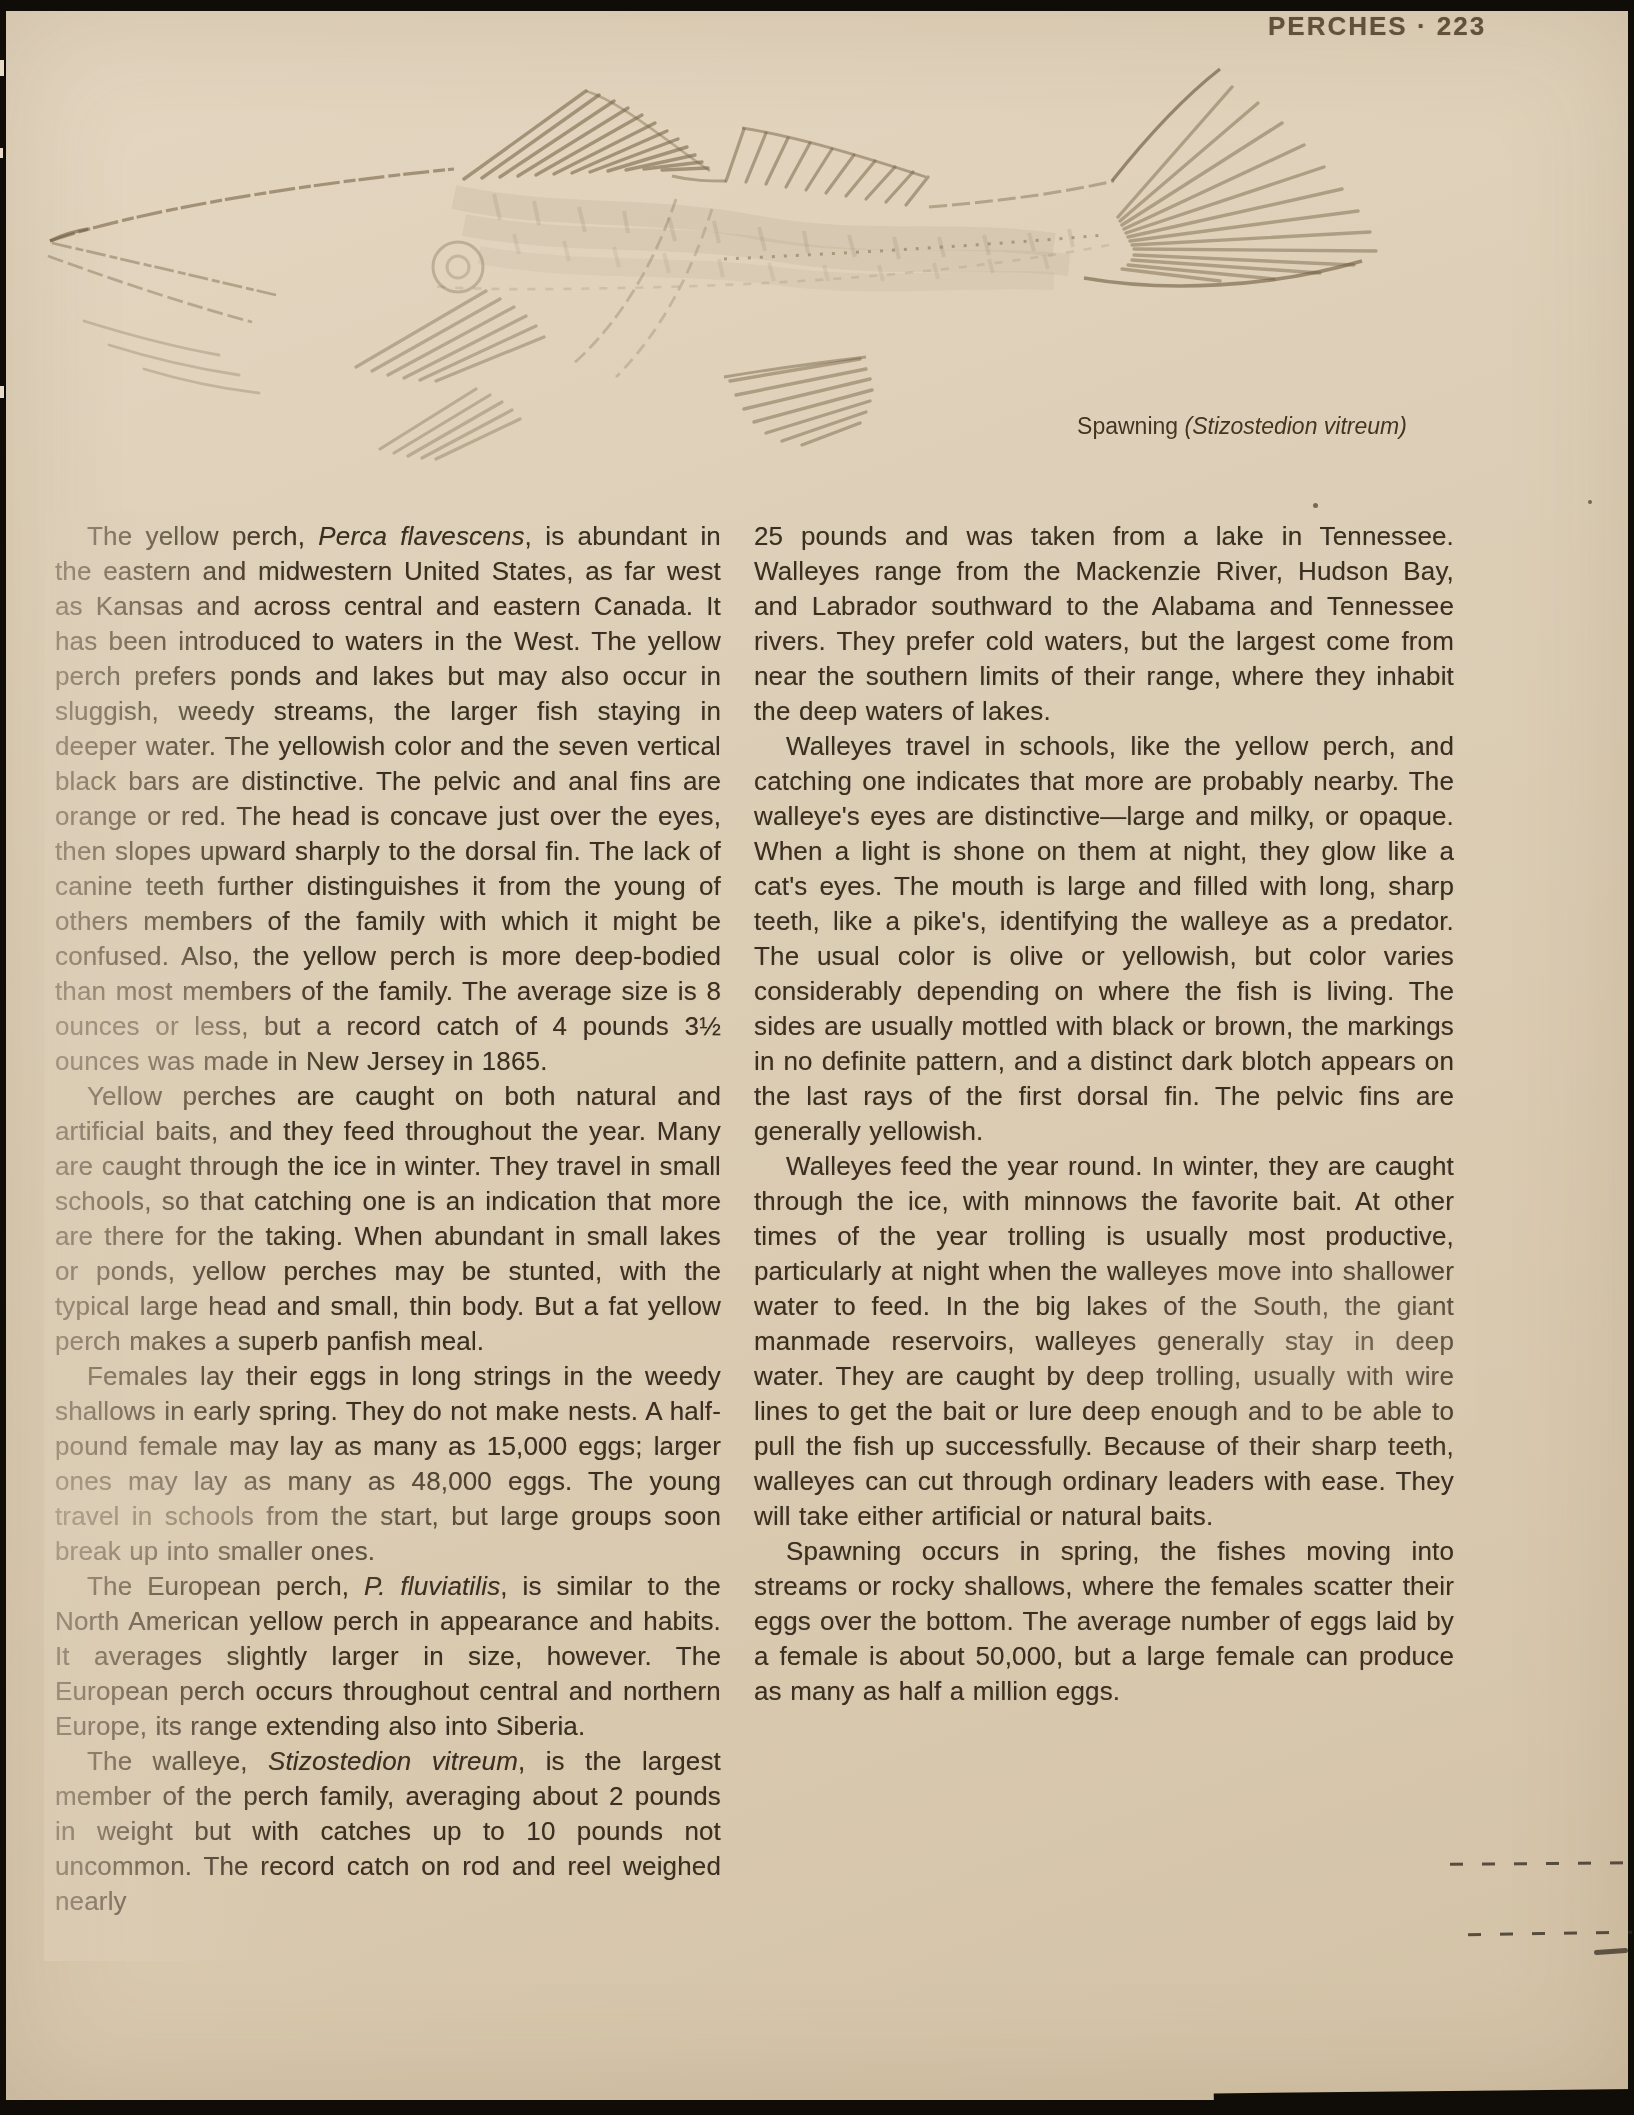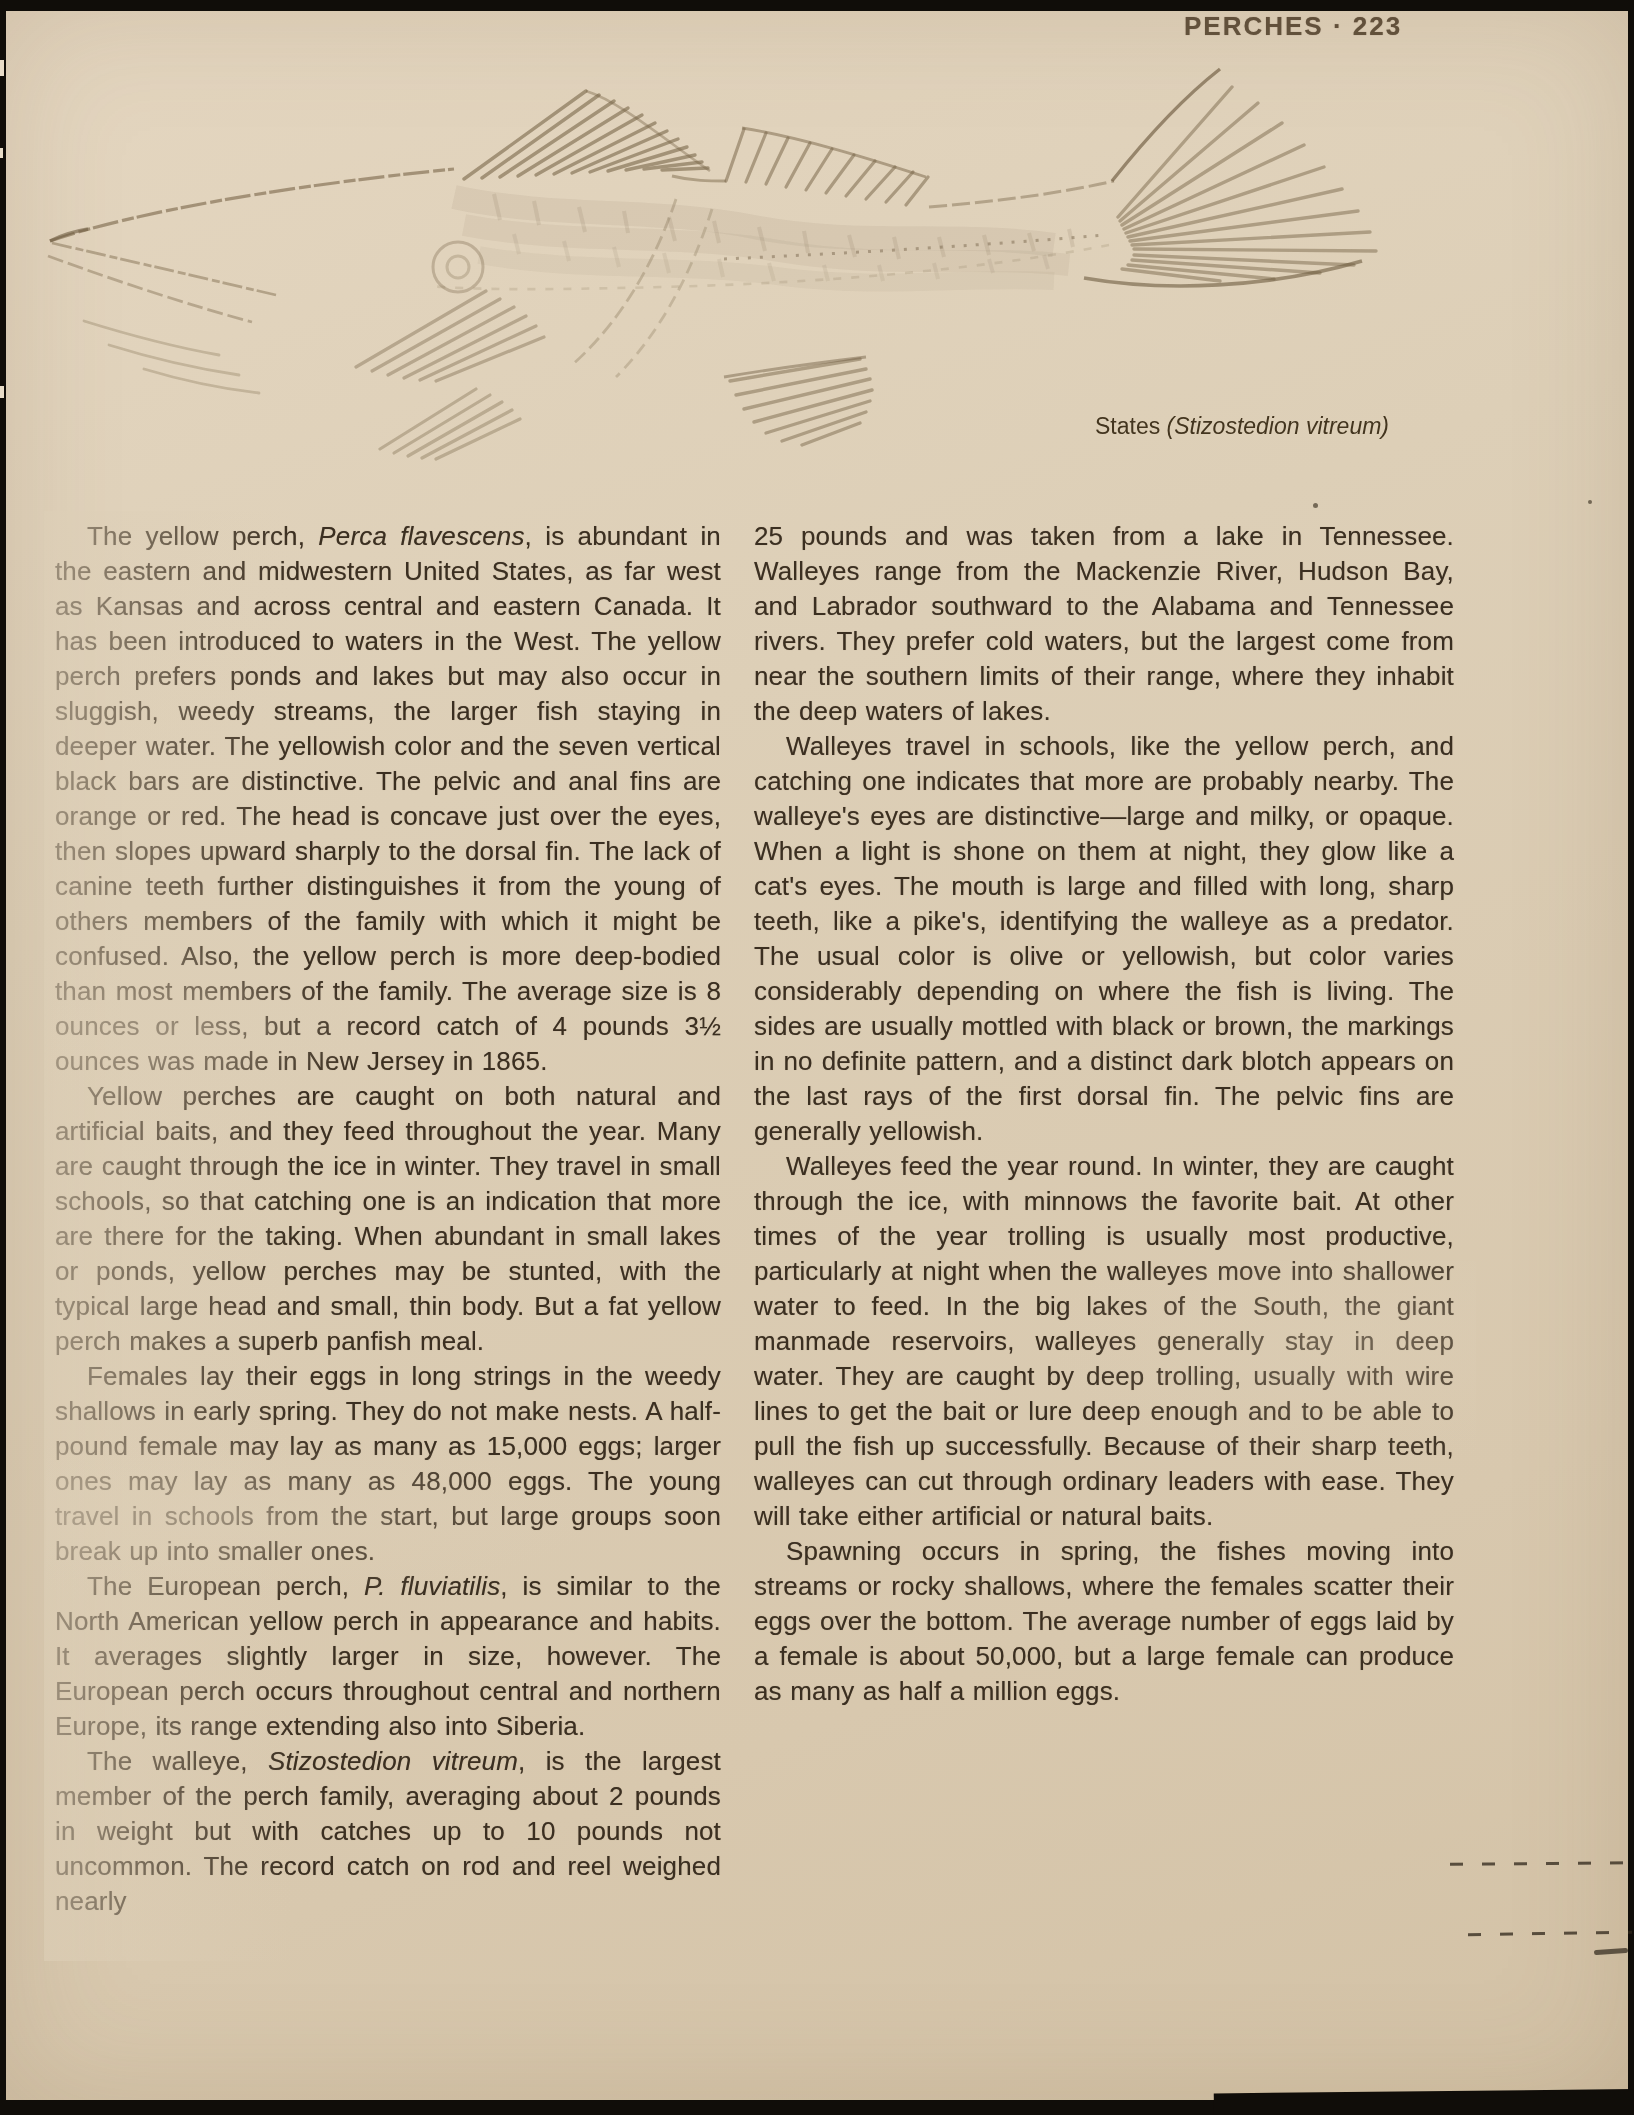--- a/index.html
+++ b/index.html
@@ -9,21 +9,21 @@
     position:relative;
     overflow:hidden;
     font-family:"Liberation Sans", sans-serif;
   }
   .page{
     position:absolute;left:6px;top:11px;width:1622px;height:2089px;
     background:linear-gradient(160deg,#e4d6c0 0%,#ddcfb7 35%,#d8c8ae 75%,#d3c2a6 100%);
     box-shadow:inset 0 0 120px rgba(120,95,60,.18);
   }
   .running-head{
-    position:absolute;left:1178px;top:0px;
+    position:absolute;left:1262px;top:0px;
     font-size:26px;letter-spacing:2px;color:#4e3c27;
     font-weight:bold;opacity:.85;
     text-shadow:0 0 1px rgba(78,60,39,.5);
     text-align:center;
   }
   .illustration{position:absolute;left:18px;top:18px;width:1420px;height:470px;}
   .caption{
     position:absolute;left:988px;top:382px;width:460px;
     text-align:center;color:#43351f;
     font-size:23px;line-height:31px;
@@ -191,21 +191,21 @@
         <path d="M712,366 L842,340"></path>
         <path d="M720,380 L846,350"></path>
         <path d="M730,393 L848,361"></path>
         <path d="M742,404 L846,372"></path>
         <path d="M758,412 L842,383"></path>
         <path d="M778,416 L836,394"></path>
       </g>
       <path d="M700,348 C748,340 800,333 842,328" stroke="#5f4c30" stroke-width="2.8" fill="none" opacity=".45"></path>
     </svg>
     <div class="caption">
-      <div id="caption-line-1"><span>States </span><em>(Stizostedion vitreum)</em></div>
+      <div id="caption-line-1"><span>Spawning </span><em>(Stizostedion vitreum)</em></div>
     </div>
   </div>
 
   <div class="columns">
     <div class="col col-left" id="col-left">
         <p class="para indent"><span>The yellow perch, </span><em>Perca flavescens</em><span>, is abundant in the eastern and midwestern United States, as far west as Kansas and across central and eastern Canada. It has been introduced to waters in the West. The yellow perch prefers ponds and lakes but may also occur in sluggish, weedy streams, the larger fish staying in deeper water. The yellowish color and the seven vertical black bars are distinctive. The pelvic and anal fins are orange or red. The head is concave just over the eyes, then slopes upward sharply to the dorsal fin. The lack of canine teeth further distinguishes it from the young of others members of the family with which it might be confused. Also, the yellow perch is more deep-bodied than most members of the family. The average size is 8 ounces or less, but a record catch of 4 pounds 3½ ounces was made in New Jersey in 1865.</span></p>
         <p class="para indent"><span>Yellow perches are caught on both natural and artificial baits, and they feed throughout the year. Many are caught through the ice in winter. They travel in small schools, so that catching one is an indication that more are there for the taking. When abundant in small lakes or ponds, yellow perches may be stunted, with the typical large head and small, thin body. But a fat yellow perch makes a superb panfish meal.</span></p>
         <p class="para indent"><span>Females lay their eggs in long strings in the weedy shallows in early spring. They do not make nests. A half-pound female may lay as many as 15,000 eggs; larger ones may lay as many as 48,000 eggs. The young travel in schools from the start, but large groups soon break up into smaller ones.</span></p>
         <p class="para indent"><span>The European perch, </span><em>P. fluviatilis</em><span>, is similar to the North American yellow perch in appearance and habits. It averages slightly larger in size, however. The European perch occurs throughout central and northern Europe, its range extending also into Siberia.</span></p>
         <p class="para indent"><span>The walleye, </span><em>Stizostedion vitreum</em><span>, is the largest member of the perch family, averaging about 2 pounds in weight but with catches up to 10 pounds not uncommon. The record catch on rod and reel weighed nearly</span></p>

